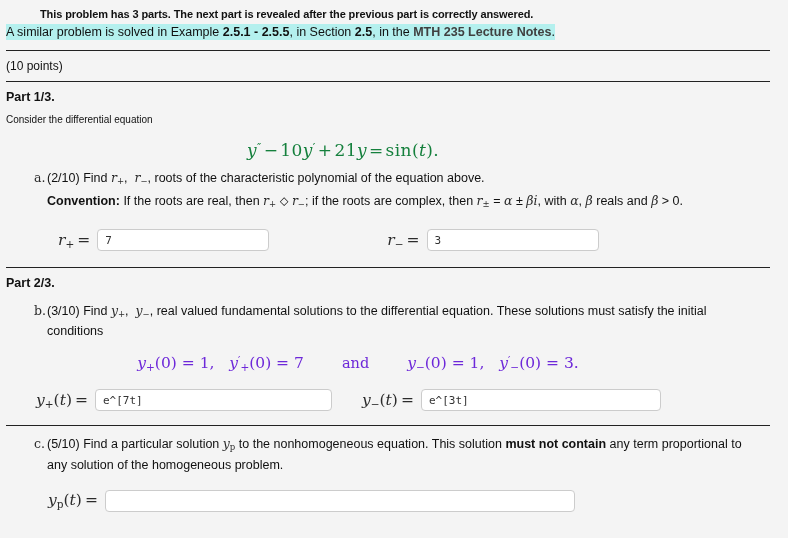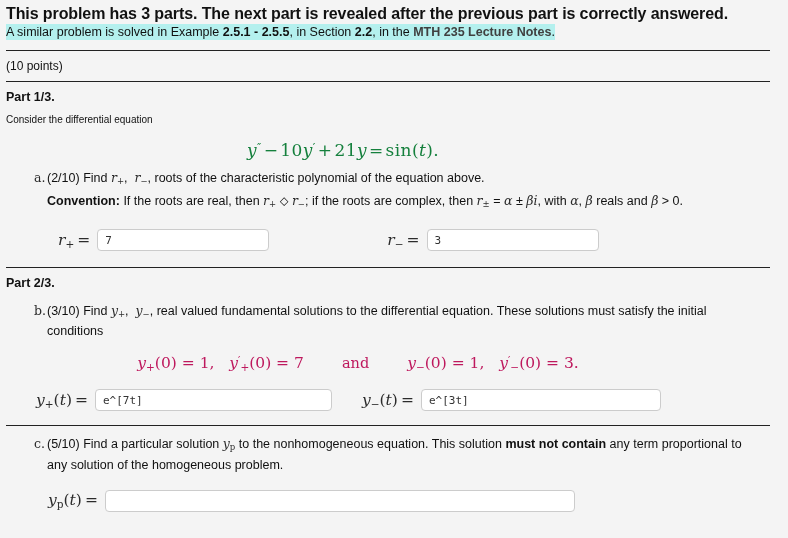--- a/index.html
+++ b/index.html
@@ -23,24 +23,25 @@
     box-sizing: border-box;
   }
   .pad {
     padding-left: 6px;
     padding-right: 18px;
   }
 
   
   .intro-line {
     font-weight: bold;
-    font-size: 16px;
+    font-size: 11px;
     line-height: 16px;
     padding-top: 6px;
     letter-spacing: -0.1px;
+    margin-left: 34px;
   }
   .similar-line {
     font-size: 12.5px;
     line-height: 16px;
     margin-top: 2px;
     white-space: nowrap;
   }
   .hl {
     background: #b4f0ee;
     padding: 1px 0 1px 0;
@@ -162,37 +163,37 @@
   input.w-narrow { width: 172px; }
   input.w-wide { width: 237px; }
   input.w-widest { width: 240px; }
   .gap-a { width: 118px; }
   .gap-b { width: 30px; }
 
   .ic-eq {
     text-align: center;
     font-family: "DejaVu Serif", "Liberation Serif", serif;
     font-size: 15.5px;
-    color: #be185d;
+    color: #6d28d9;
     padding-top: 14px;
     padding-right: 60px;
   }
   .ic-eq .sep { display: inline-block; width: 38px; }
   .ic-eq .and { font-style: normal; font-size: 14.5px; }
   .ic-eq i { font-style: italic; }
   .prime { font-style: normal; }
 </style>
 </head>
 <body>
 
 <div class="page">
 
   <div class="pad">
     <div class="intro-line">This problem has 3 parts. The next part is revealed after the previous part is correctly answered.</div>
-    <div class="similar-line"><span class="hl"><span>A similar problem is solved in Example </span><span class="b">2.5.1 - 2.5.5</span><span>, in Section </span><span class="b">2.2</span><span>, in the </span><a href="#" class="lnk">MTH 235 Lecture Notes</a><span>.</span></span></div>
+    <div class="similar-line"><span class="hl"><span>A similar problem is solved in Example </span><span class="b">2.5.1 - 2.5.5</span><span>, in Section </span><span class="b">2.5</span><span>, in the </span><a href="#" class="lnk">MTH 235 Lecture Notes</a><span>.</span></span></div>
   </div>
 
   <div class="sp10"></div>
   <hr class="rule">
 
   <div class="pad">
     <div class="points">(10 points)</div>
   </div>
 
   <hr class="rule">

